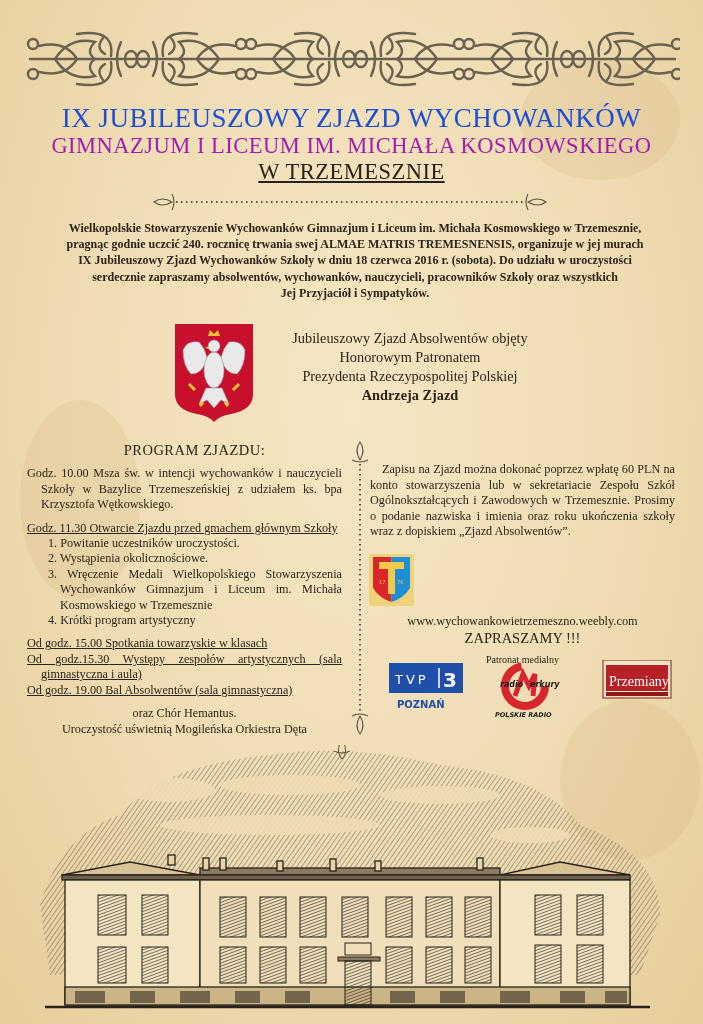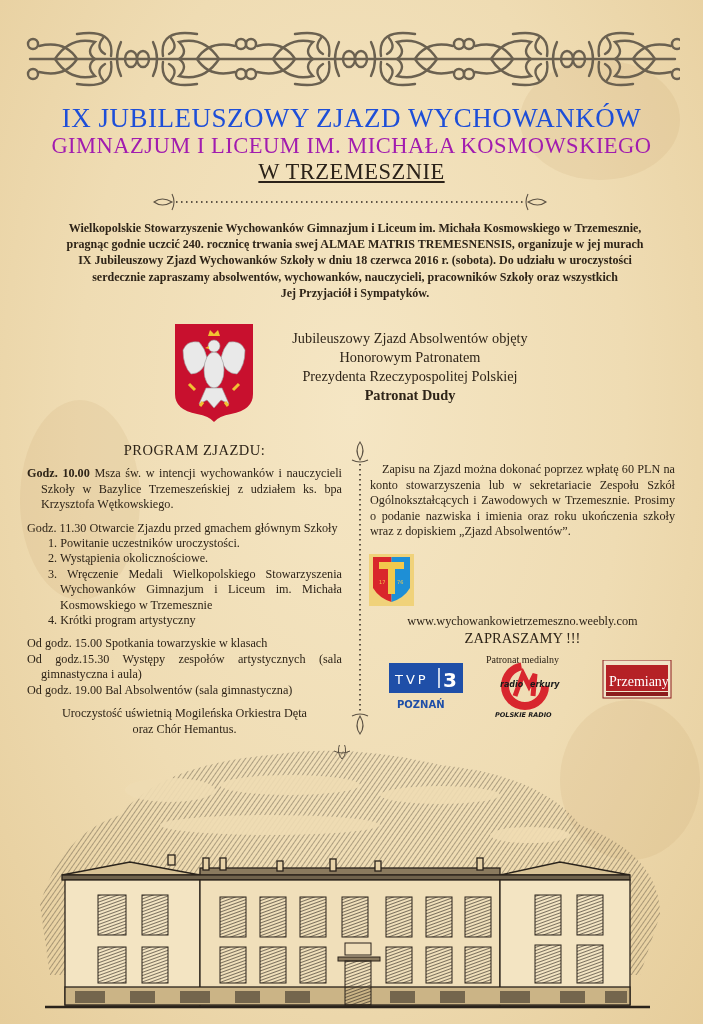--- a/index.html
+++ b/index.html
@@ -19,24 +19,24 @@
   .hdivider { position: absolute; left: 150px; top: 192px; width: 400px; height: 20px; }
   .intro { position: absolute; left: 40px; top: 220px; width: 630px; text-align: center; font-family: "Liberation Serif", serif; font-size: 12px; line-height: 16.2px; font-weight: bold; }
   .patronage { position: absolute; left: 170px; top: 322px; width: 390px; height: 100px; }
   .emblem { position: absolute; left: 3px; top: 0; width: 82px; height: 100px; }
   .patronage-text { position: absolute; left: 95px; top: 7px; width: 290px; text-align: center; font-family: "Liberation Serif", serif; font-size: 14.3px; line-height: 19px; }
   .patronage-text .bold { font-weight: bold; }
   .vdivider { position: absolute; left: 350px; top: 438px; width: 20px; height: 300px; }
   .program { position: absolute; left: 27px; top: 443px; width: 315px; font-family: "Liberation Serif", serif; font-size: 12.2px; line-height: 15.4px; }
   .program-title { text-align: center; font-size: 14.5px; letter-spacing: 0.5px; margin-bottom: 8px; padding-left: 20px; }
   .prog-item { text-align: justify; padding-left: 14px; text-indent: -14px; margin-bottom: 8px; }
-  .prog-item .time { font-weight: bold; }
+  .prog-item .time { font-weight: normal; }
   .sub-list { margin: 0 0 0 0; padding-left: 21px; }
   .sub-item { padding-left: 12px; text-indent: -12px; text-align: justify; }
-  .tight { margin-bottom: 0; }
+  .tight { margin-bottom: 0; text-decoration: underline; }
   .program-footer { text-align: center; margin-top: 8px; }
   .right-col { position: absolute; left: 370px; top: 462px; width: 305px; font-family: "Liberation Serif", serif; font-size: 12.2px; line-height: 15.5px; }
   .signup { text-align: justify; text-indent: 12px; }
   .school-logo { margin: 14px auto 0 auto; width: 45px; height: 52px; position: relative; left: -1px; }
   .website { text-align: center; margin-top: 4px; font-size: 12.3px; }
   .invite { text-align: center; font-size: 14.5px; margin-top: 1px; }
   .media-label { text-align: center; font-size: 10px; margin-top: 6px; }
   .media-logos { position: absolute; left: 385px; top: 660px; width: 300px; height: 60px; }
   .drawing { position: absolute; left: 20px; top: 745px; width: 660px; height: 270px; }
 </style>
@@ -113,21 +113,21 @@
       <path d="M33 66 L26 82 L34 78 L41 86 L48 78 L56 82 L49 66 Z"></path>
     </g>
     <path d="M35 14 L37 8 L41 12 L45 8 L47 14 Z" fill="#f1c232"></path>
     <path d="M36 24 L32 26 L36 27 Z" fill="#f1c232"></path>
     <path d="M16 62 l6 6 M66 62 l-6 6 M30 80 l-3 4 M52 80 l3 4" stroke="#f1c232" stroke-width="3"></path>
   </svg>
   <div class="patronage-text">
     <div>Jubileuszowy Zjazd Absolwentów objęty</div>
     <div>Honorowym Patronatem</div>
     <div>Prezydenta Rzeczypospolitej Polskiej</div>
-    <div class="bold">Patronat Dudy</div>
+    <div class="bold">Andrzeja Zjazd</div>
   </div>
 </div>
 
 <svg class="vdivider" viewBox="0 0 20 300">
   <g fill="none" stroke="#5c5244" stroke-width="1.1">
     <path d="M10 4 Q4 12 10 22 Q16 12 10 4 Z"></path>
     <path d="M2 22 Q10 26 18 22"></path>
     <line x1="10" y1="26" x2="10" y2="274" stroke-dasharray="1.5 3.5" stroke-width="2"></line>
     <path d="M2 278 Q10 274 18 278"></path>
     <path d="M10 296 Q4 288 10 278 Q16 288 10 296 Z"></path>
@@ -156,22 +156,22 @@
     <span>Od godz. 15.00</span><span>  Spotkania towarzyskie w klasach</span>
   </div>
   <div class="prog-item tight">
     <span>Od godz.15.30</span><span> Występy zespołów artystycznych (sala gimnastyczna i aula)</span>
   </div>
   <div class="prog-item tight">
     <span>Od godz. 19.00</span><span> Bal Absolwentów (sala gimnastyczna)</span>
   </div>
 
   <div class="program-footer">
+    <div>oraz Chór Hemantus.</div>
     <div>Uroczystość uświetnią Mogileńska Orkiestra Dęta</div>
-    <div>oraz Chór Hemantus.</div>
   </div>
 </div>
 
 <div class="right-col">
   <div class="signup">Zapisu na Zjazd  można dokonać poprzez wpłatę 60 PLN na konto stowarzyszenia lub w sekretariacie Zespołu Szkół Ogólnokształcących i Zawodowych w Trzemesznie. Prosimy o podanie nazwiska i imienia oraz roku ukończenia szkoły wraz z dopiskiem „Zjazd Absolwentów”.</div>
 
   <svg class="school-logo" viewBox="0 0 45 52">
     <rect x="0" y="0" width="45" height="52" fill="#f0d27a"></rect>
     <path d="M4 3 H22.5 V48 Q10 44 4 34 Z" fill="#d9262b"></path>
     <path d="M22.5 3 H41 V34 Q35 44 22.5 48 Z" fill="#1e8fd6"></path>

